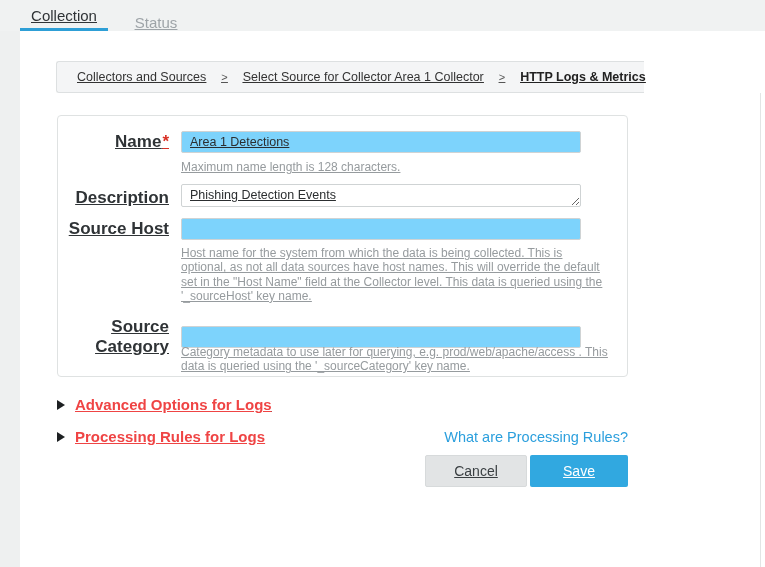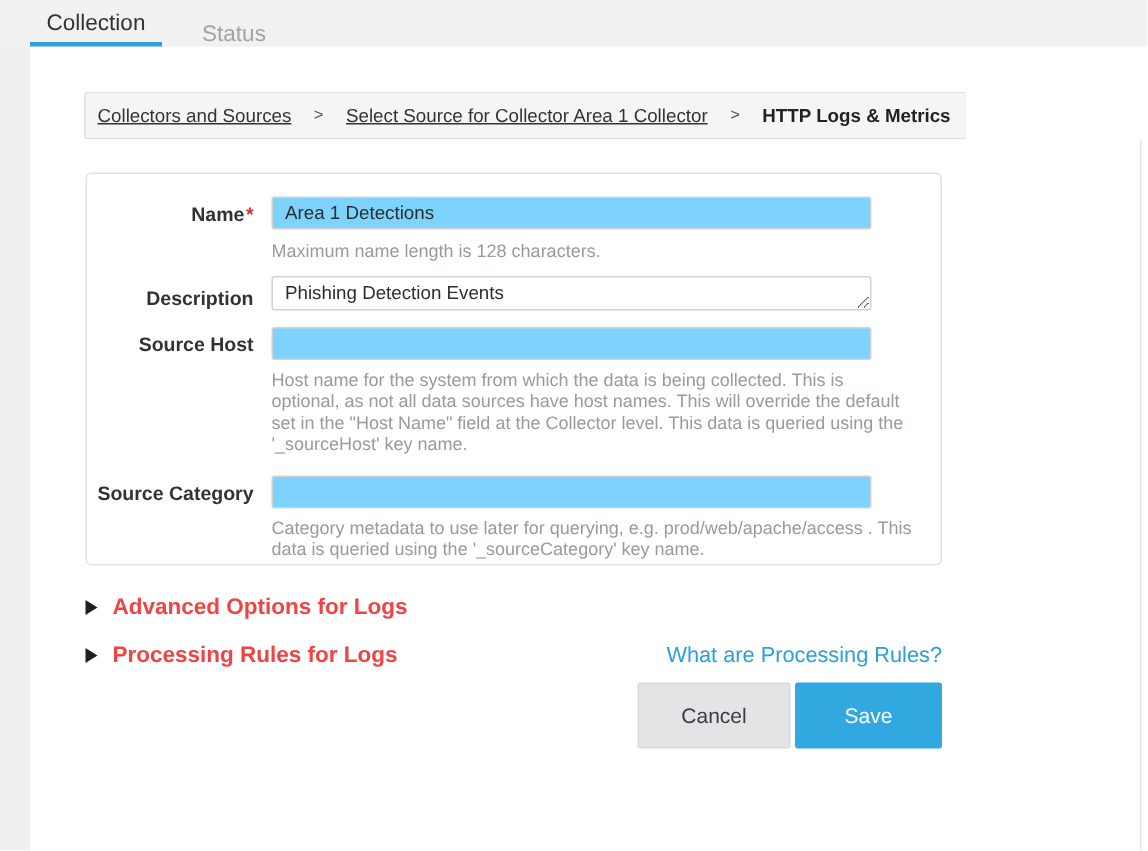--- a/index.html
+++ b/index.html
@@ -1,44 +1,44 @@
 <!DOCTYPE html>
 <html><head>
 <meta charset="utf-8">
 <style>
-  * { margin:0; padding:0; box-sizing:border-box; font-family:"Liberation Sans", sans-serif; }
+  * { margin:0; padding:0; box-sizing:border-box; font-family:"Liberation Sans", sans-serif;text-decoration:underline; }
   html,body { width:765px; height:567px; background:#ffffff; overflow:hidden; }
   .page { position:relative; width:765px; height:567px; background:#ffffff; }
 
   
   .top-bar { position:absolute; left:0; top:0; width:765px; height:31px; background:#F0F2F2; }
   .left-gutter { position:absolute; left:0; top:31px; width:20px; height:536px; background:#EEF0F0; }
   .panel-right-border { position:absolute; left:760px; top:93px; width:1px; height:474px; background:#E2E5E5; }
 
   
   .tab { position:absolute; top:0; height:31px; display:flex; align-items:center; justify-content:center;
          font-size:15px; cursor:pointer; }
   .tab-active { left:20px; width:88px; color:#2F3336; }
   .tab-active .underline { position:absolute; left:0; right:0; bottom:0; height:3px; background:#2E9FD6; }
   .tab-inactive { left:122px; width:68px; color:#9EA4A8;align-items:flex-end; }
 
   
   .breadcrumb { position:absolute; left:56px; top:61px; width:588px; height:32px;
                 background:#F4F5F6; border:1px solid #DDE0E1; border-right:none;
                 border-radius:3px 0 0 3px; display:flex; align-items:center;
-                padding:0 8px; font-size:12.5px; color:#333; }
+                padding:0 20px; font-size:12.5px; color:#333; }
   .crumb-link { color:#333; text-decoration:underline; cursor:pointer; white-space:nowrap; }
   .crumb-sep { color:#555; font-size:11px; margin:0 15px; }
   .crumb-current { color:#222; font-weight:600; white-space:nowrap; }
 
   
   .card { position:absolute; left:57px; top:115px; width:571px; height:262px;
           background:#fff; border:1px solid #DFE2E2; border-radius:4px; }
   .row { position:absolute; left:0; width:100%; display:flex; align-items:center; }
-  .flabel { width:111px; text-align:right; font-size:13px; font-weight:600; color:#2F3336; flex:none; }
+  .flabel { width:111px; text-align:right; font-size:17px; font-weight:600; color:#2F3336; flex:none; }
   .req { color:#D93025; margin-left:1px; }
   .ctrl { margin-left:12px; width:400px; }
   .tinput { width:400px; height:22px; border:1px solid #CFD3D4; border-radius:2px;
             padding:0 8px; font-size:12.5px; color:#2B2E30; background:#7dd3fc; outline:none; }
   .tarea { width:400px; height:23px; border:1px solid #CFD3D4; border-radius:2px;
            padding:3px 8px; font-size:12.5px; color:#2B2E30; background:#fff; outline:none;
            resize:both; overflow:auto; line-height:15px; }
   .row-name { top:15px; }
   .row-desc { top:68px; }
   .row-host { top:102px; }
@@ -54,21 +54,21 @@
   .section-2 { top:428px; }
   .caret { width:0; height:0; border-left:8px solid #1D2022; border-top:5.5px solid transparent;
            border-bottom:5.5px solid transparent; margin-right:10px; flex:none; }
   .section-label { font-size:15px; font-weight:bold; color:#ef4444; }
 
   
   .proc-link { position:absolute; top:429px; right:137px; color:#2B9FDD; font-size:14.5px;
                text-decoration:none; cursor:pointer; }
 
   
-  .btn { position:absolute; top:455px; height:44px; display:flex; align-items:center; justify-content:center;
+  .btn { position:absolute; top:455px; height:32px; display:flex; align-items:center; justify-content:center;
          font-size:14px; border-radius:2px; cursor:pointer; }
   .btn-cancel { left:425px; width:102px; background:#E2E4E5; color:#3A3F42; border:1px solid #D7DADB; }
   .btn-save { left:530px; width:98px; background:#31A8E0; color:#ffffff; border:none; }
 </style>
 </head>
 <body>
 
 <div class="page">
 
   <div class="top-bar"></div>

